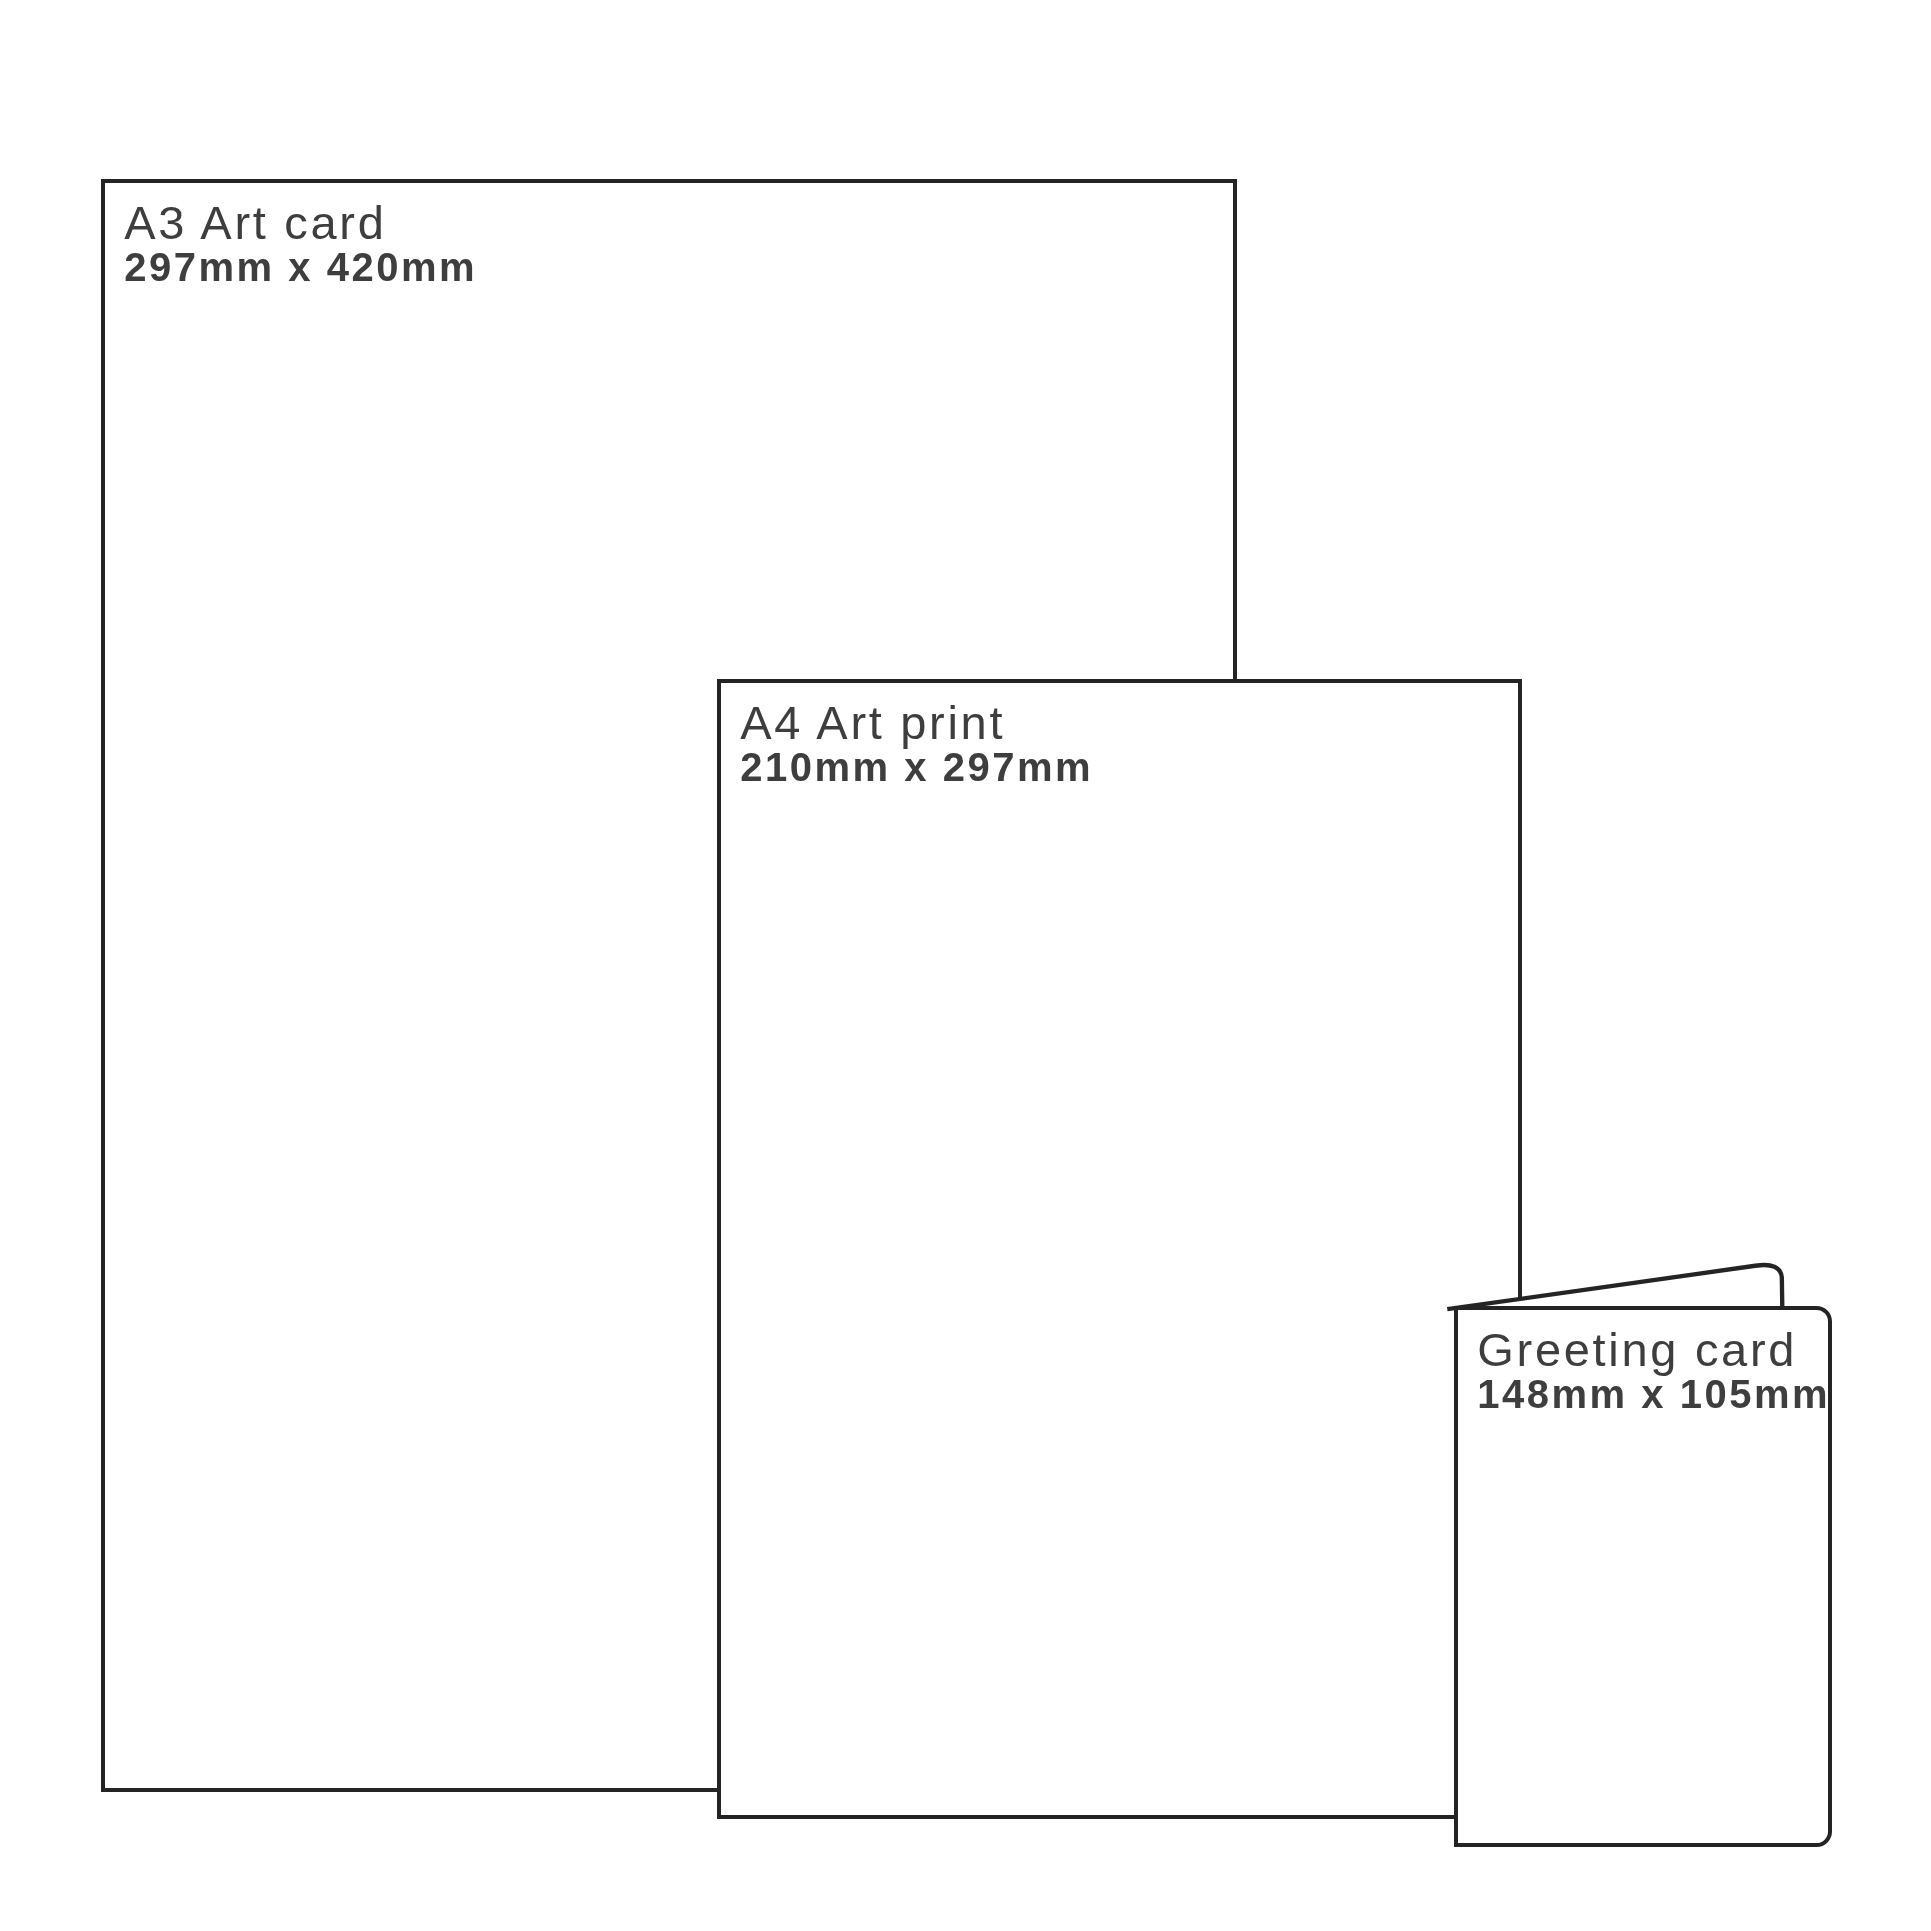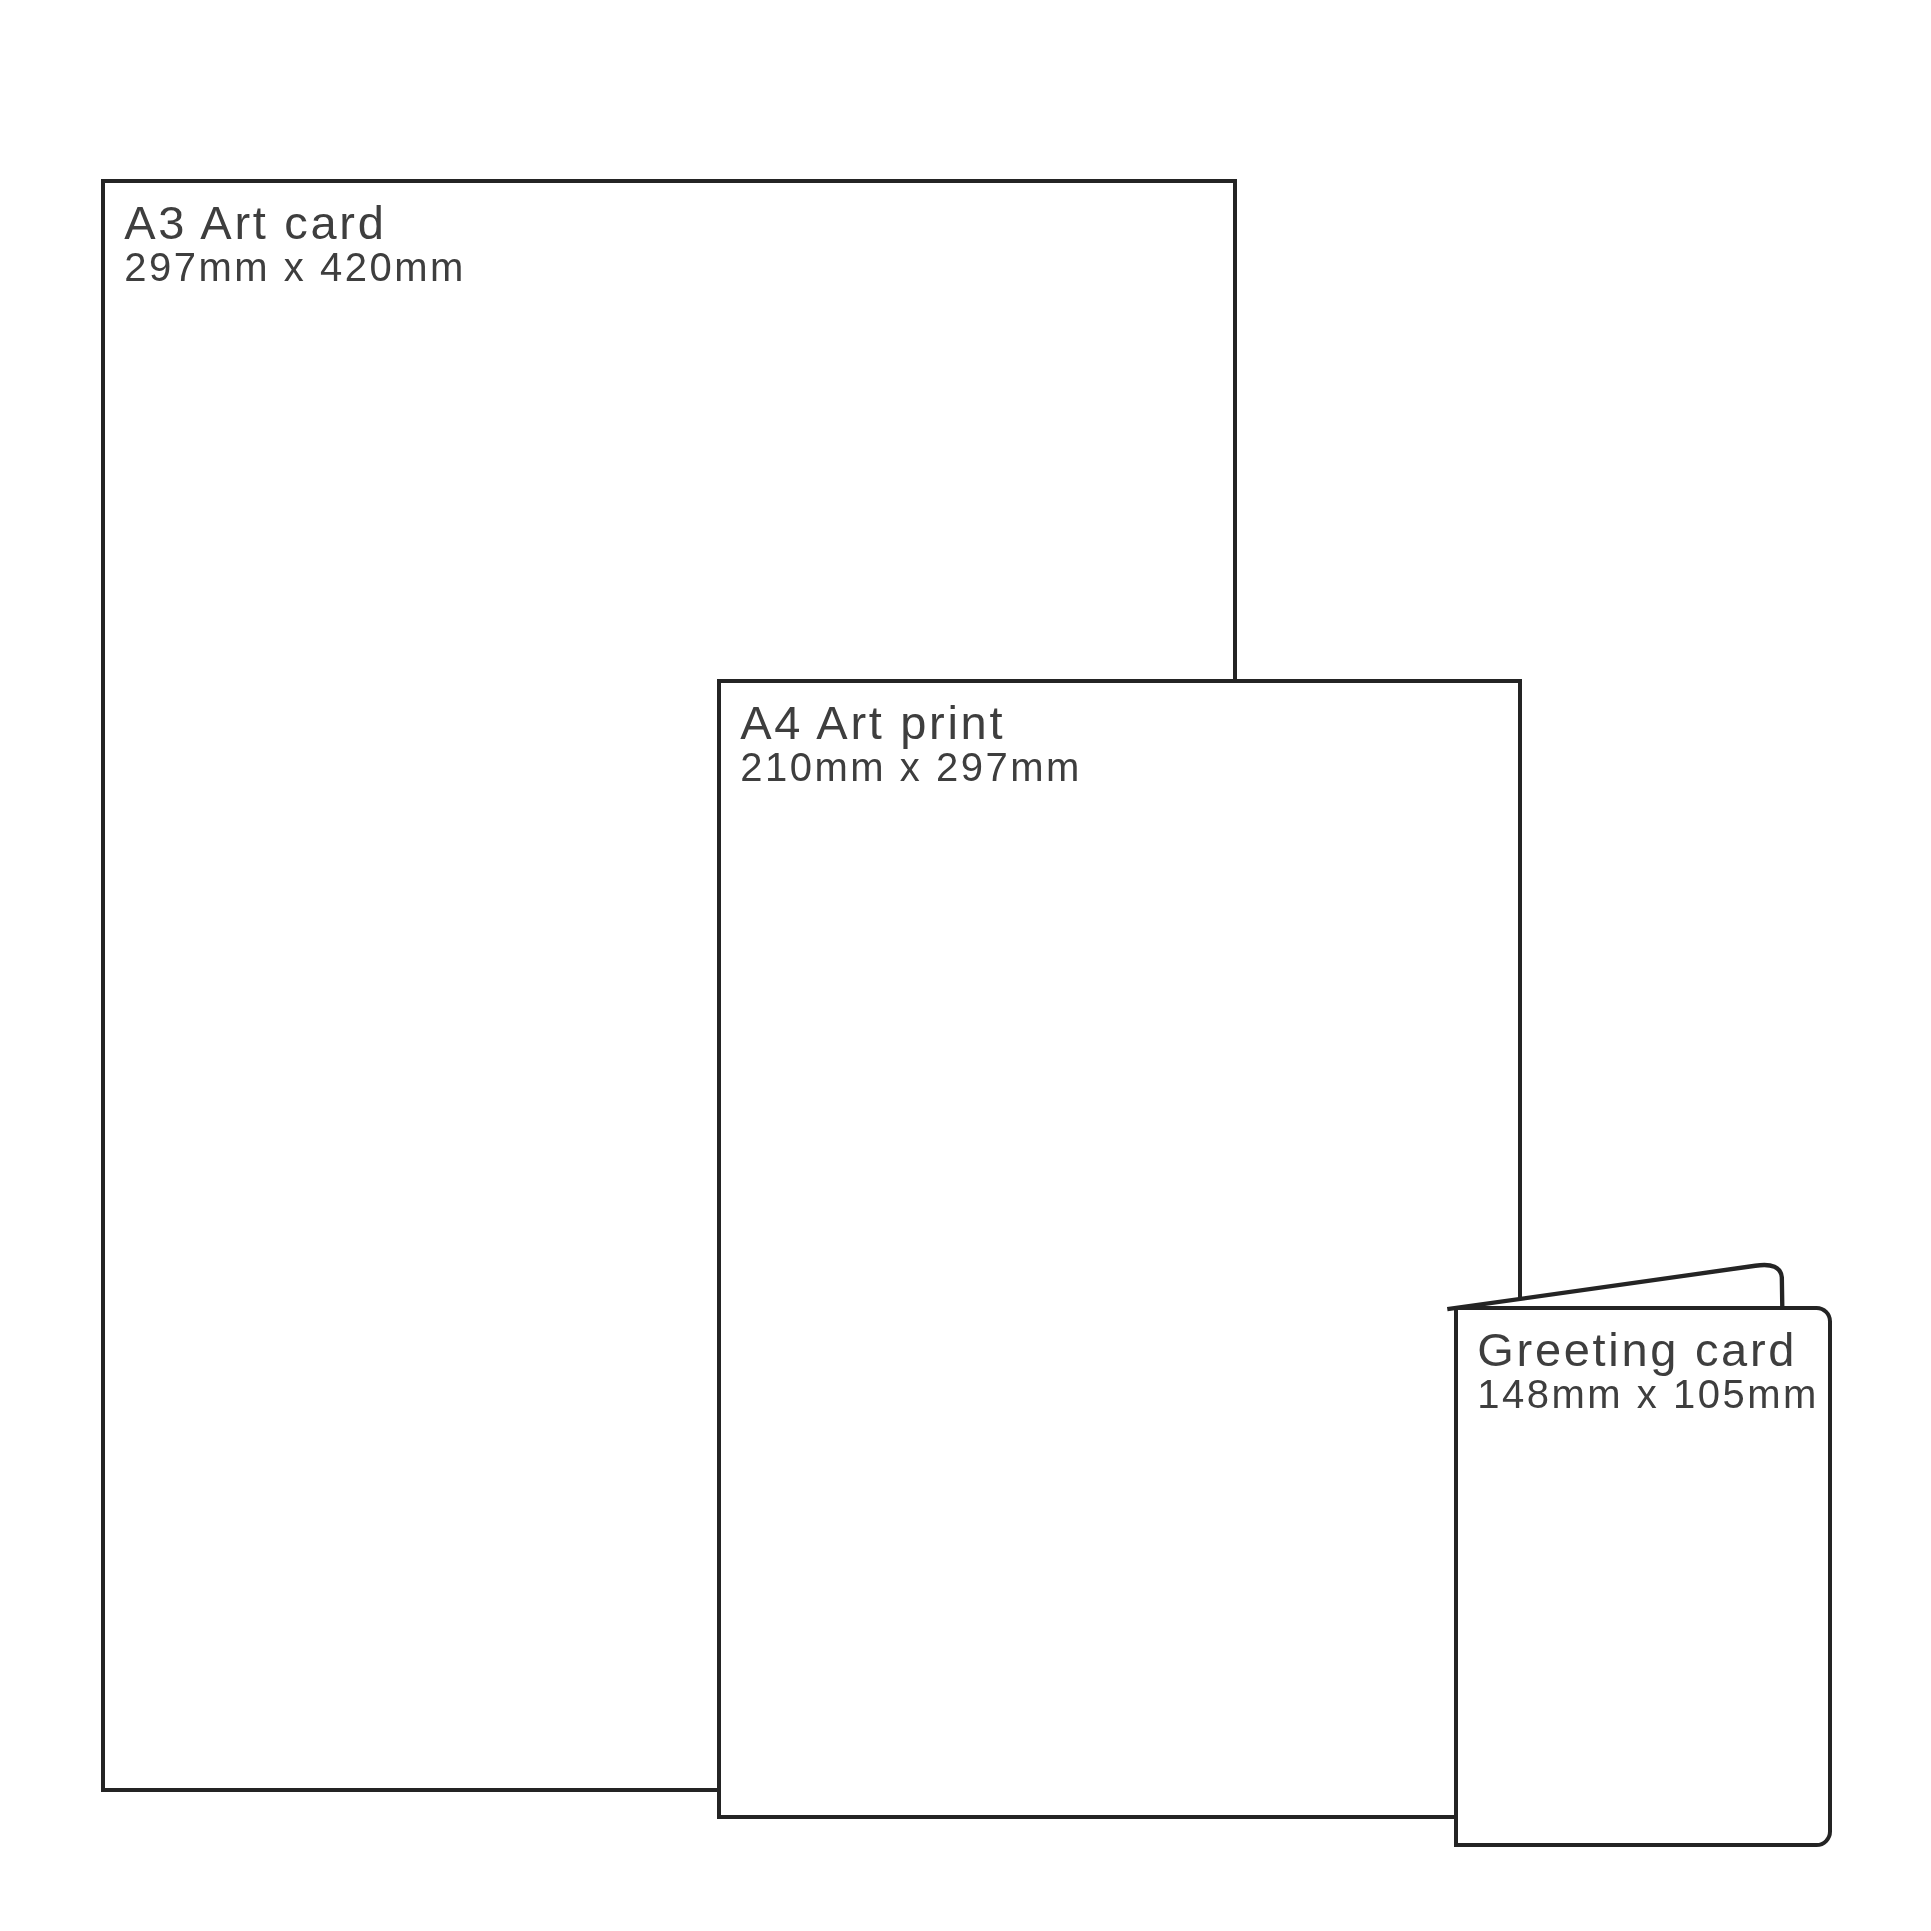--- a/index.html
+++ b/index.html
@@ -60,21 +60,21 @@
   }
   .sheet-title {
     font-size: 47px;
     line-height: 47px;
     font-weight: 300;
     letter-spacing: 2.7px;
   }
   .sheet-dims {
     font-size: 40px;
     line-height: 43px;
-    font-weight: 400;
+    font-weight: 700;
     letter-spacing: 2.5px;
   }
 </style>
 </head>
 <body>
 
 <div class="stage">
 
   <div class="sheet sheet-a3">
     <div class="sheet-label">

